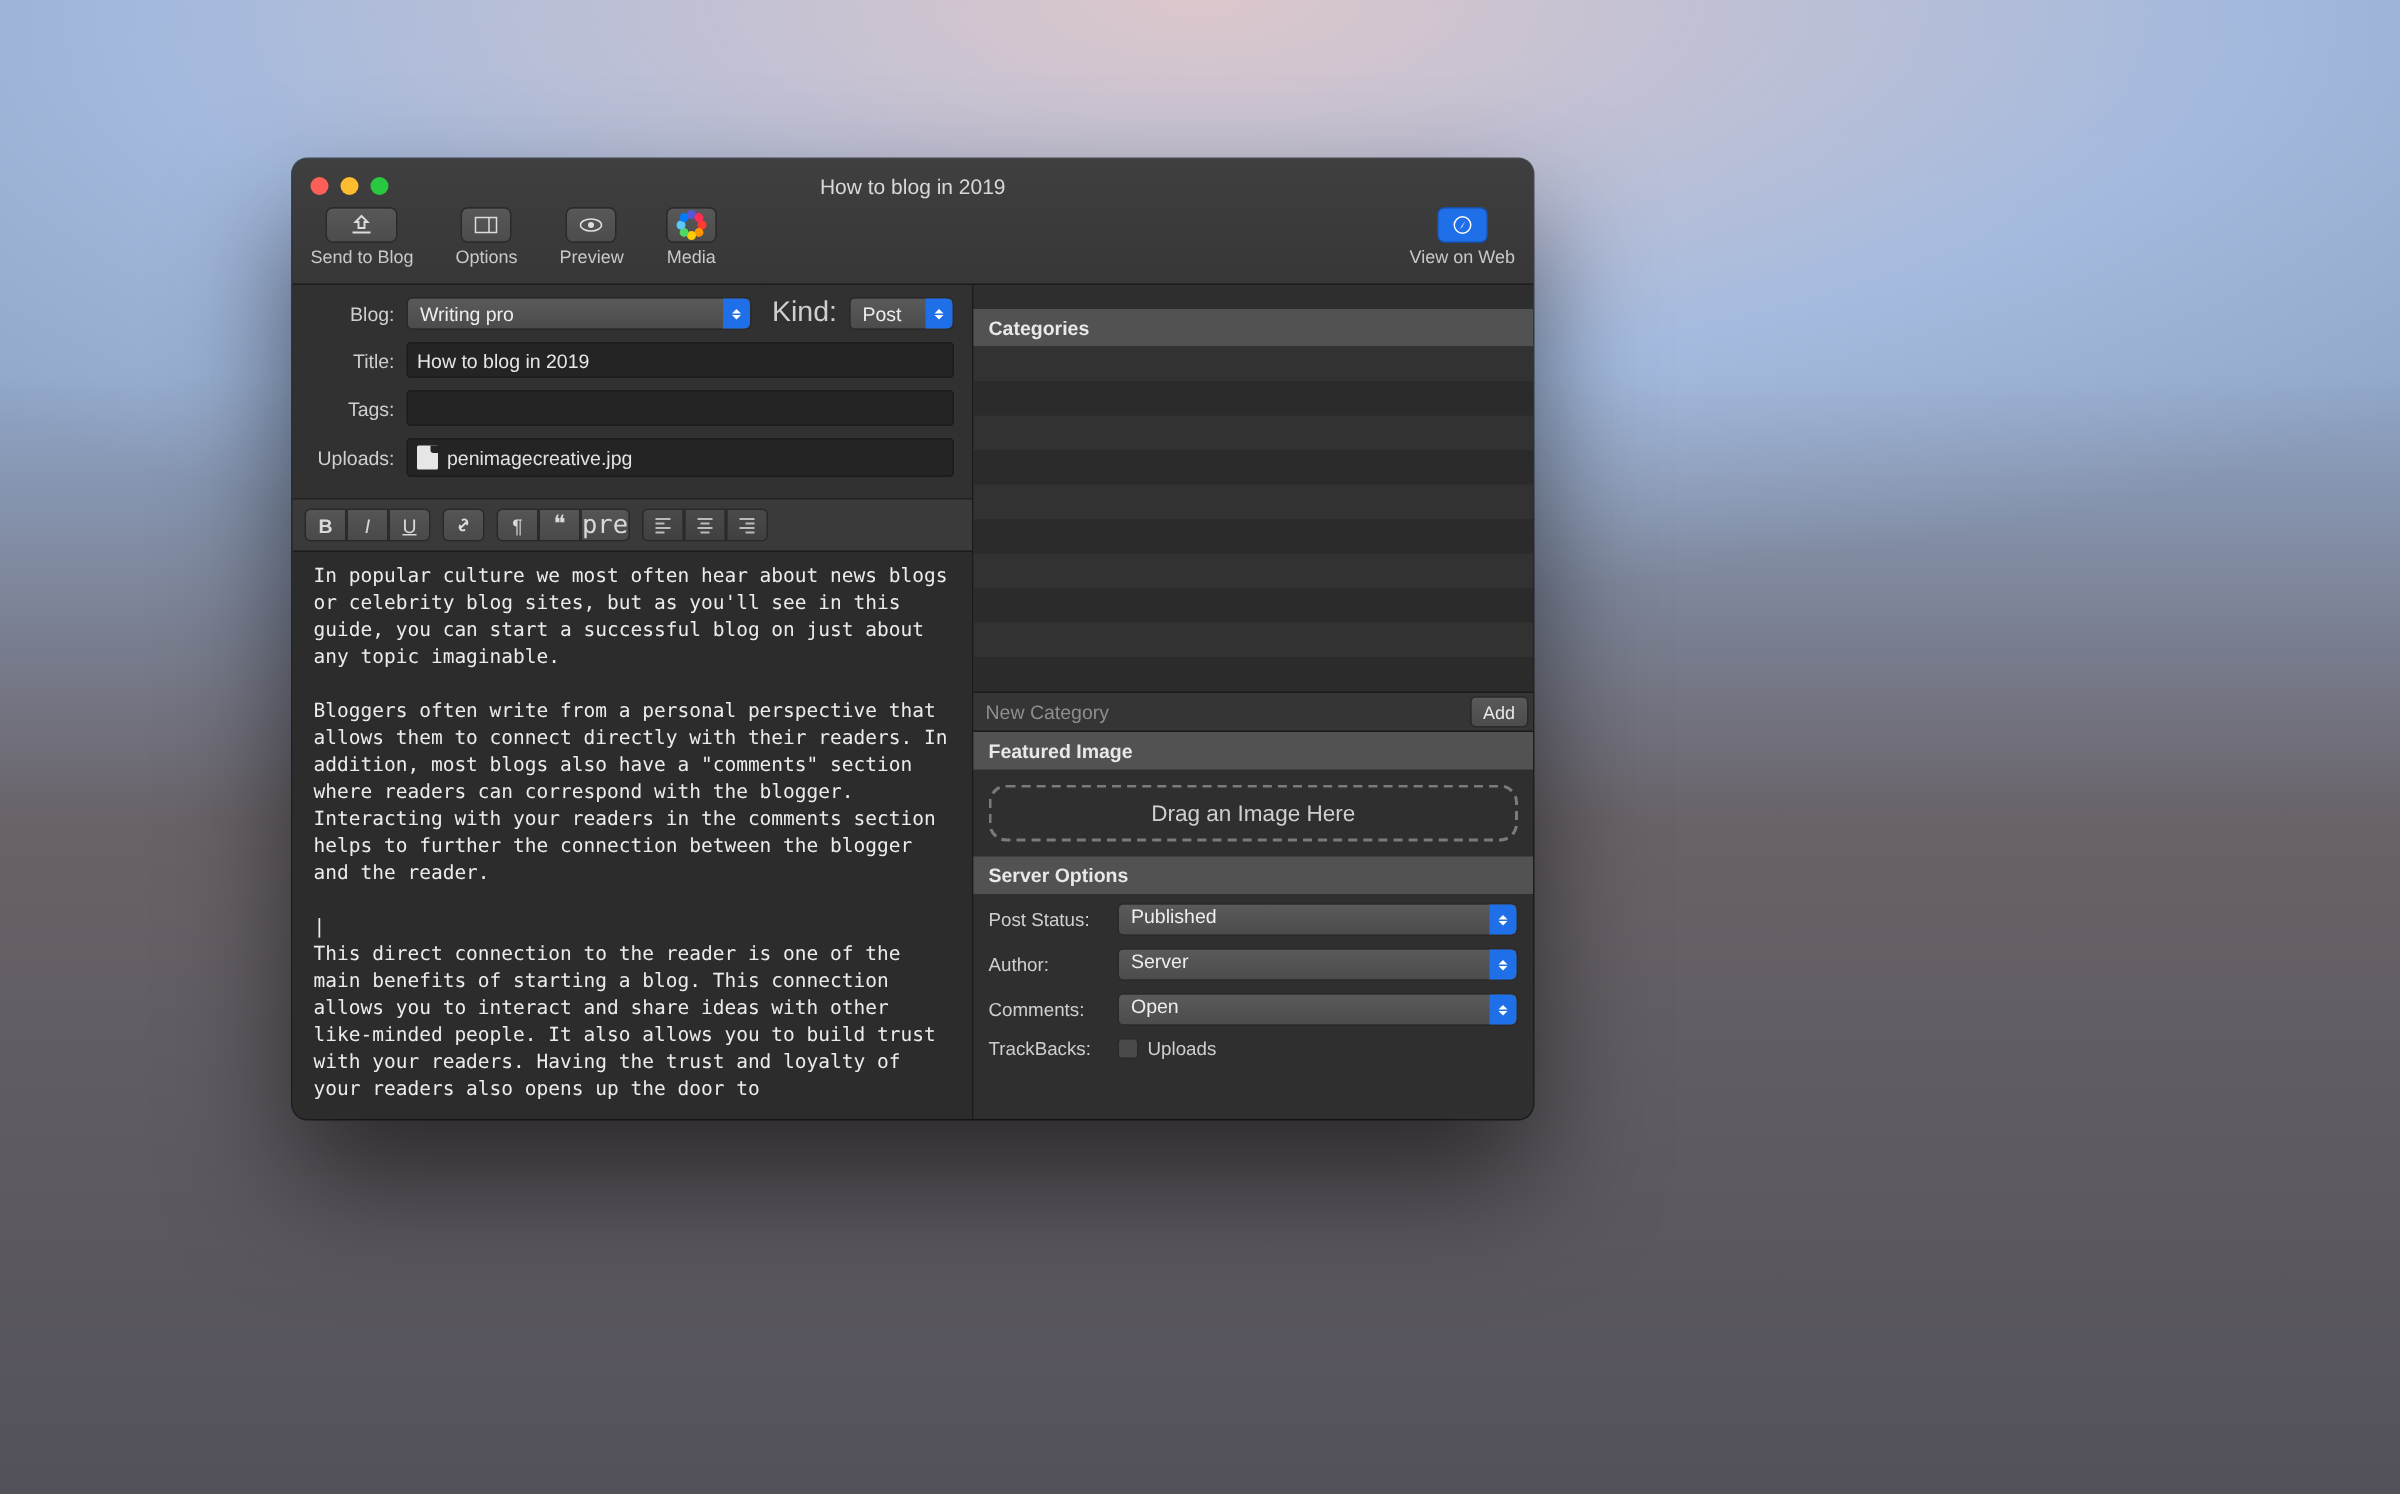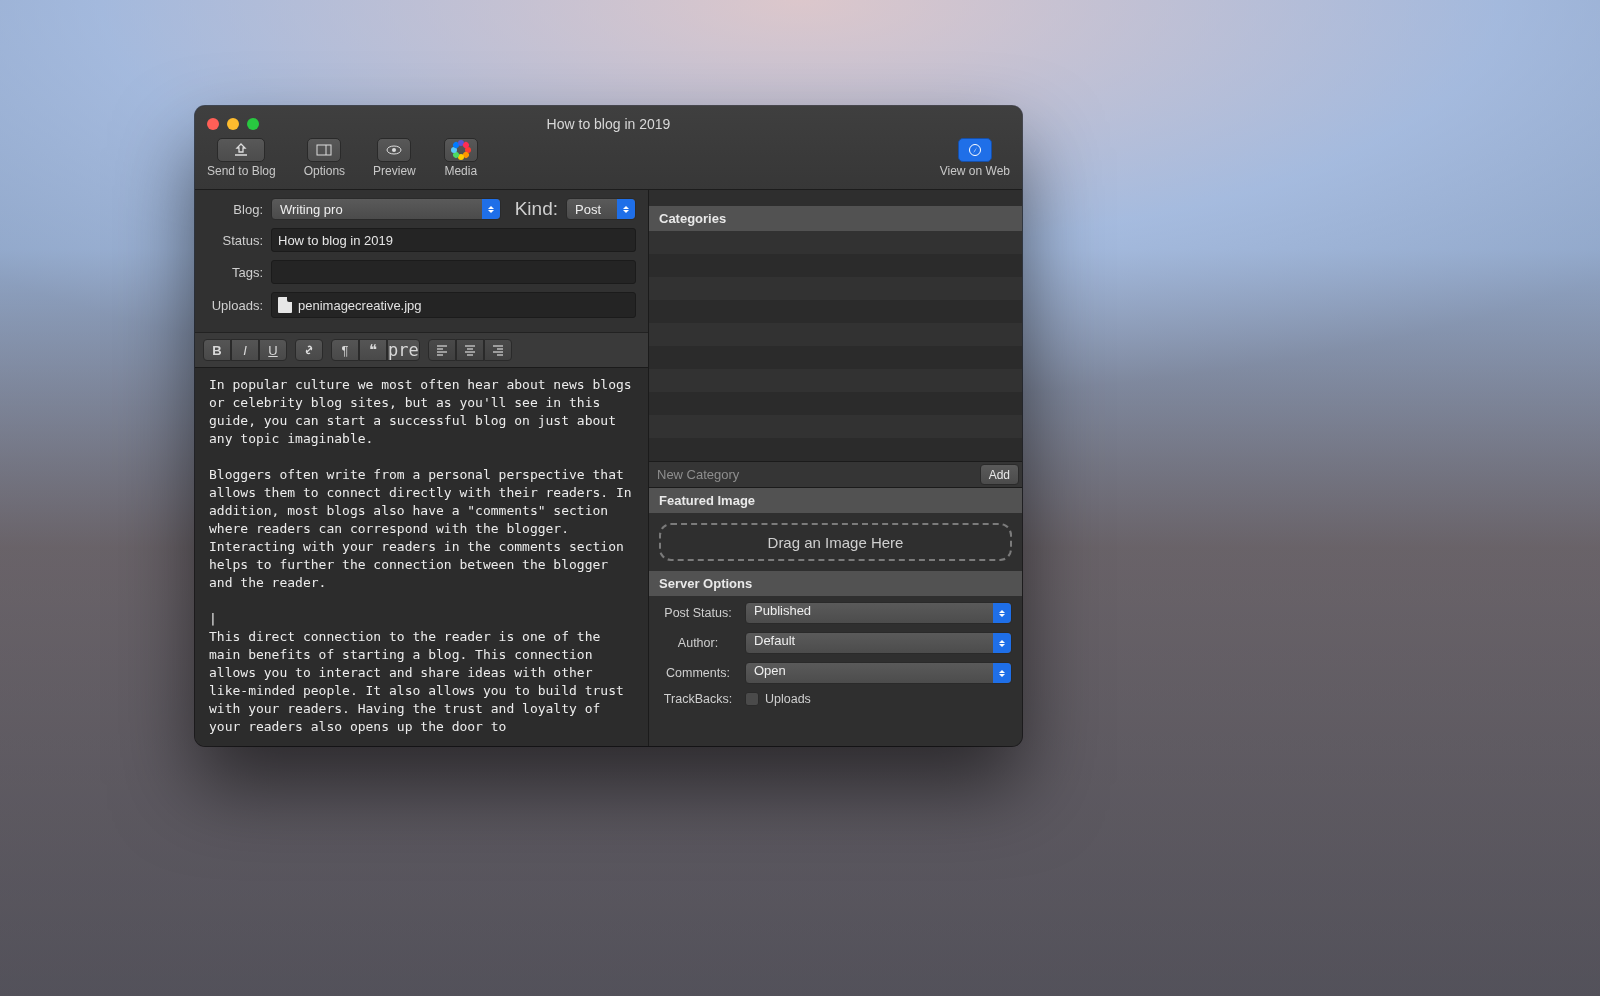--- a/index.html
+++ b/index.html
@@ -189,21 +189,21 @@
 
   .dropzone-wrap { padding:10px; }
   .dropzone {
     border:2px dashed #7b7b7b; border-radius:12px;
     height:38px; display:flex; align-items:center; justify-content:center;
     color:#cfcfcf; font-size:15px;
   }
 
   .server-opts { padding:6px 10px 10px 10px; }
   .optrow { display:flex; align-items:center; margin-bottom:8px; gap:8px;}
-  .optlabel { width:78px; text-align:center; font-size:12.5px; color:#cfcfcf; }
+  .optlabel { width:78px; text-align:left; font-size:12.5px; color:#cfcfcf; }
   .optsel {
     flex:1; position:relative;
     background:linear-gradient(#5a5a5a,#4c4c4c);
     border:1px solid #2a2a2a; border-radius:4px;
     height:22px; padding:0 22px 0 8px;
     color:#eee; font-size:13px; display:flex; align-items:flex-start;
   }
   .checkbox { width:14px; height:14px; background:#4a4a4a; border:1px solid #2a2a2a; border-radius:3px; flex-shrink:0;}
   .checklabel { font-size:12.5px; color:#cfcfcf; }
 </style>
@@ -285,21 +285,21 @@
             <span>Writing pro</span>
             <div class="sel-arrows"></div>
           </div>
           <div class="kind-label">Kind:</div>
           <div class="select" style="min-width:70px">
             <span>Post</span>
             <div class="sel-arrows"></div>
           </div>
         </div>
         <div class="metarow">
-          <div class="metalabel">Status:</div>
+          <div class="metalabel">Title:</div>
           <input class="metafield" value="How to blog in 2019" style="">
         </div>
         <div class="metarow">
           <div class="metalabel">Tags:</div>
           <input class="metafield" value="" style="">
         </div>
         <div class="metarow uprow">
           <div class="metalabel">Uploads:</div>
           <div class="uploads">
             <div class="file-icon"></div>
@@ -394,21 +394,21 @@
         <div class="optrow">
           <div class="optlabel">Post Status:</div>
           <div class="optsel">
             <span>Published</span>
             <div class="sel-arrows"></div>
           </div>
         </div>
         <div class="optrow">
           <div class="optlabel">Author:</div>
           <div class="optsel">
-            <span>Default</span>
+            <span>Server</span>
             <div class="sel-arrows"></div>
           </div>
         </div>
         <div class="optrow">
           <div class="optlabel">Comments:</div>
           <div class="optsel">
             <span>Open</span>
             <div class="sel-arrows"></div>
           </div>
         </div>

